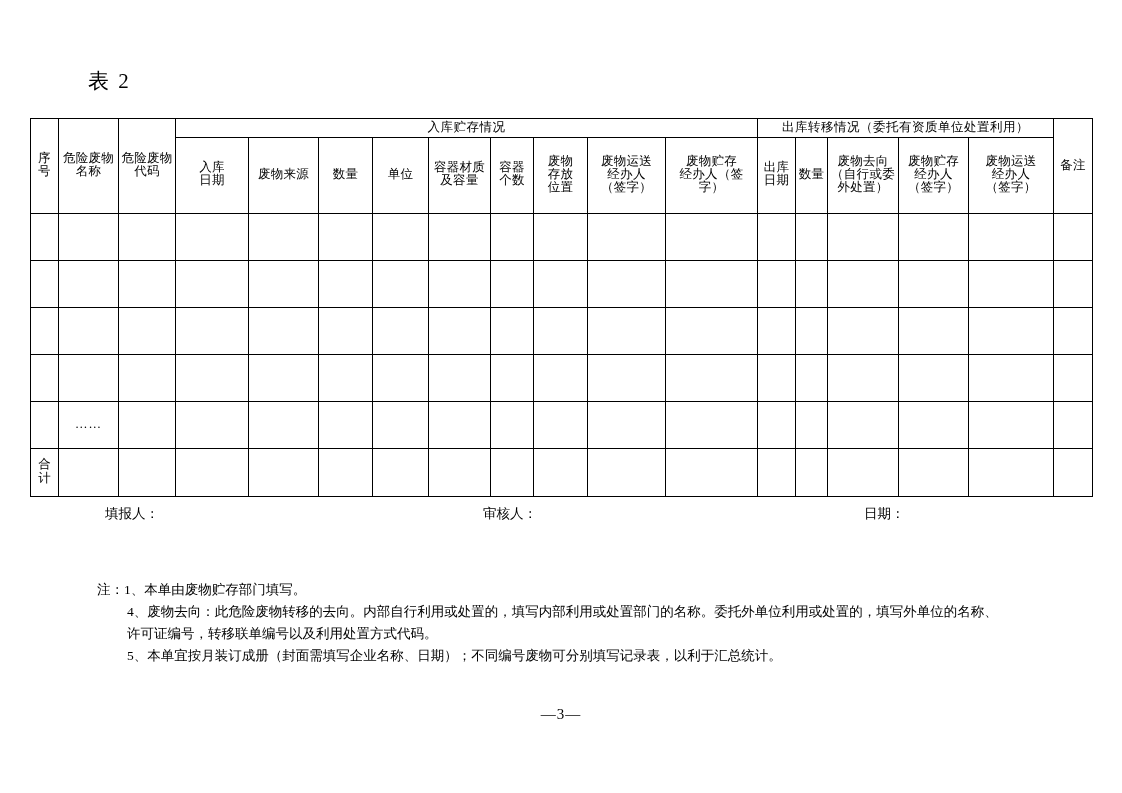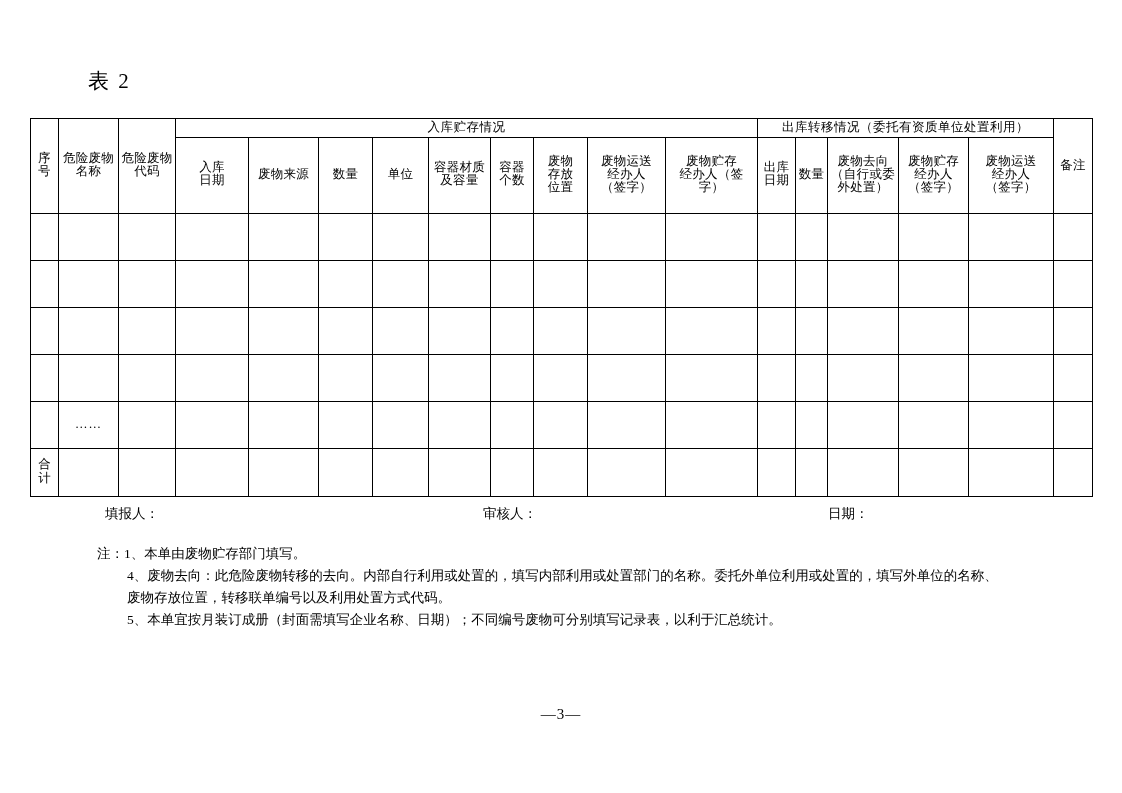--- a/index.html
+++ b/index.html
@@ -113,33 +113,33 @@
     position: absolute;
     left: 0;
     top: 505px;
     width: 1122px;
     height: 24px;
     font-size: 13.5px;
   }
   .sig-item { position: absolute; white-space: nowrap; }
   .sig-a { left: 105px; }
   .sig-b { left: 483px; }
-  .sig-c { left: 828px; }
+  .sig-c { left: 864px; }
 
   
   .notes {
     position: absolute;
     left: 97px;
     top: 543px;
     width: 980px;
     font-size: 13.5px;
     line-height: 22px;
   }
   .note-line { white-space: nowrap; }
-  .note-first { text-indent: 0; }
+  .note-first { text-indent: 0; margin-top: 36px; }
   .note-indent { padding-left: 30px; }
   .note-cont { padding-left: 30px; }
 
   
   .page-footer {
     position: absolute;
     left: 0;
     top: 706px;
     width: 1122px;
     text-align: center;
@@ -368,19 +368,19 @@
 
   <div class="sig-row">
     <span class="sig-item sig-a">填报人：</span>
     <span class="sig-item sig-b">审核人：</span>
     <span class="sig-item sig-c">日期：</span>
   </div>
 
   <div class="notes" id="notes-block">
       <div class="note-line note-first">注：1、本单由废物贮存部门填写。</div>
       <div class="note-line note-indent">4、废物去向：此危险废物转移的去向。内部自行利用或处置的，填写内部利用或处置部门的名称。委托外单位利用或处置的，填写外单位的名称、</div>
-      <div class="note-line note-cont">废物存放位置，转移联单编号以及利用处置方式代码。</div>
+      <div class="note-line note-cont">许可证编号，转移联单编号以及利用处置方式代码。</div>
       <div class="note-line note-indent">5、本单宜按月装订成册（封面需填写企业名称、日期）；不同编号废物可分别填写记录表，以利于汇总统计。</div>
     </div>
 
   <div class="page-footer">—3—</div>
 
 </div>
 
 </body></html>

